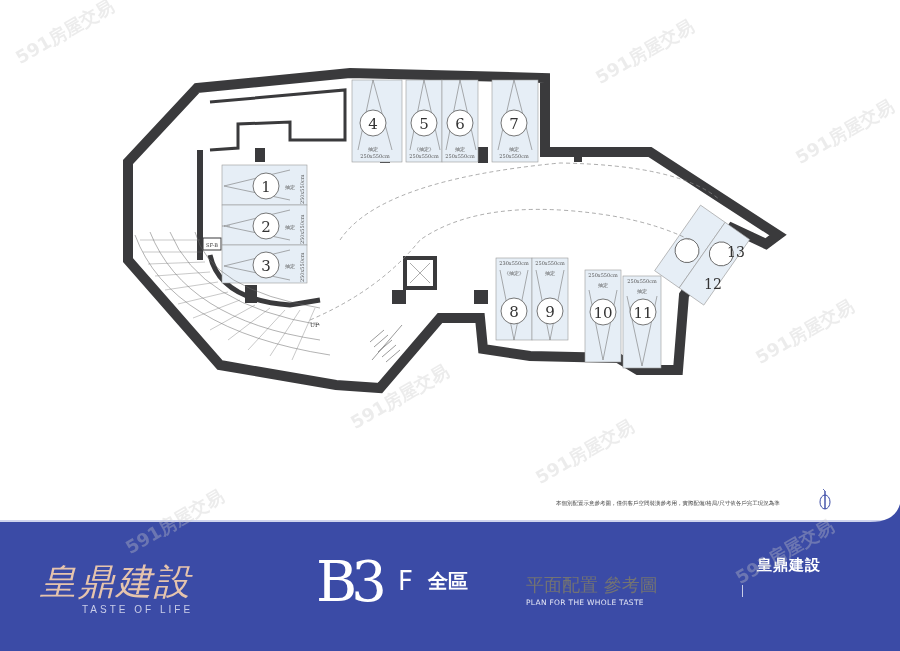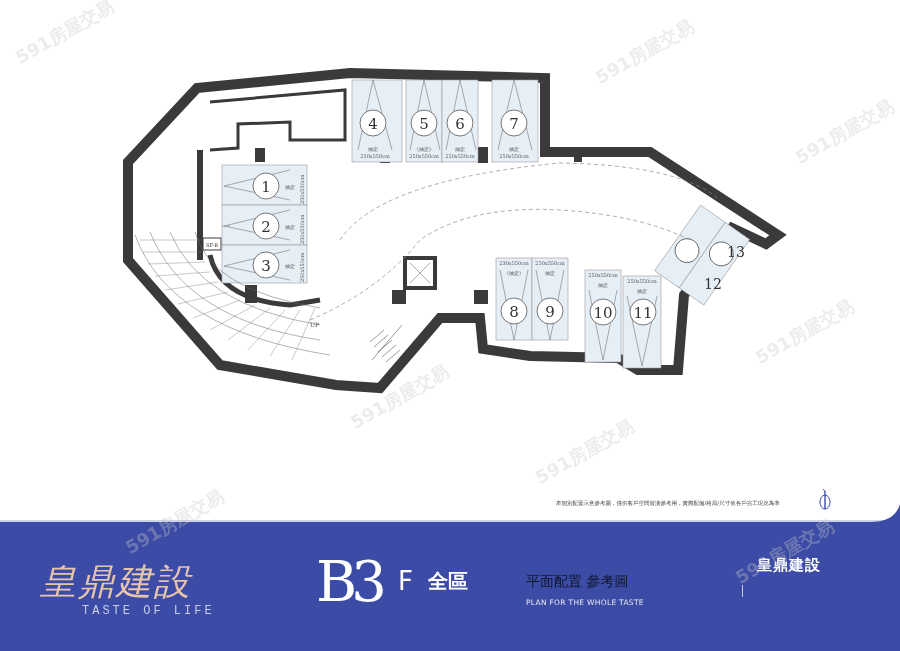--- a/index.html
+++ b/index.html
@@ -2,25 +2,25 @@
 <html><head>
 <meta charset="utf-8">
 <style>
   html,body{margin:0;padding:0;}
   body{width:900px;height:651px;position:relative;overflow:hidden;background:#ffffff;font-family:"DejaVu Serif",serif;}
   .plan{position:absolute;left:0;top:0;width:900px;height:520px;}
   .footer{position:absolute;left:0;top:522px;width:900px;height:129px;background:#3b4ba6;}
   .footer-line{position:absolute;left:0;top:520px;width:900px;height:2px;background:#cfd4ee;}
   .footer-curve{position:absolute;right:0;top:504px;width:30px;height:20px;}
   .logo-cn{position:absolute;left:40px;top:558px;font-family:"DejaVu Serif",serif;font-size:36px;letter-spacing:2px;color:#e6c4ad;font-style:italic;}
-  .logo-en{position:absolute;left:82px;top:604px;font-family:Liberation Mono, monospace;font-size:12px;letter-spacing:3px;color:#c9cde8;}
+  .logo-en{position:absolute;left:82px;top:604px;font-family:Liberation Sans, sans-serif;font-size:10px;letter-spacing:3px;color:#c9cde8;}
   .floor{position:absolute;left:316px;top:552px;font-family:"DejaVu Serif",serif;font-size:56px;color:#ffffff;letter-spacing:-6px;line-height:60px;}
   .floor-suffix{position:absolute;left:398px;top:566px;font-family:"DejaVu Sans",sans-serif;font-size:26px;color:#ffffff;line-height:30px;}
   .area{position:absolute;left:428px;top:565px;font-family:"DejaVu Serif",serif;font-size:20px;color:#ffffff;line-height:32px;font-weight:bold;}
-  .sub-cn{position:absolute;left:526px;top:573px;font-family:"DejaVu Serif",serif;font-size:14px;color:#0f172a;}
+  .sub-cn{position:absolute;left:526px;top:573px;font-family:"DejaVu Serif",serif;font-size:18px;color:#737373;}
   .sub-en{position:absolute;left:526px;top:598px;font-family:"DejaVu Sans",sans-serif;font-size:7.5px;color:#e6e8f6;letter-spacing:0.3px;}
   .sep{position:absolute;left:742px;top:585px;width:1px;height:12px;background:#c9cde8;}
   .dev{position:absolute;left:757px;top:556px;font-family:Liberation Mono, monospace;font-size:15px;color:#ffffff;font-weight:bold;letter-spacing:1px;text-align:center;}
   .disclaimer{position:absolute;left:556px;top:500px;font-family:"DejaVu Serif",serif;font-size:5.5px;color:#444;white-space:nowrap;}
   .compass{position:absolute;left:818px;top:488px;}
   .wm{position:absolute;font-family:"DejaVu Sans",sans-serif;font-weight:bold;font-size:18px;color:rgba(200,200,200,0.35);transform:rotate(-30deg);white-space:nowrap;pointer-events:none;}
   svg text{font-family:"DejaVu Serif",serif;}
 </style>
 </head>
 <body>

